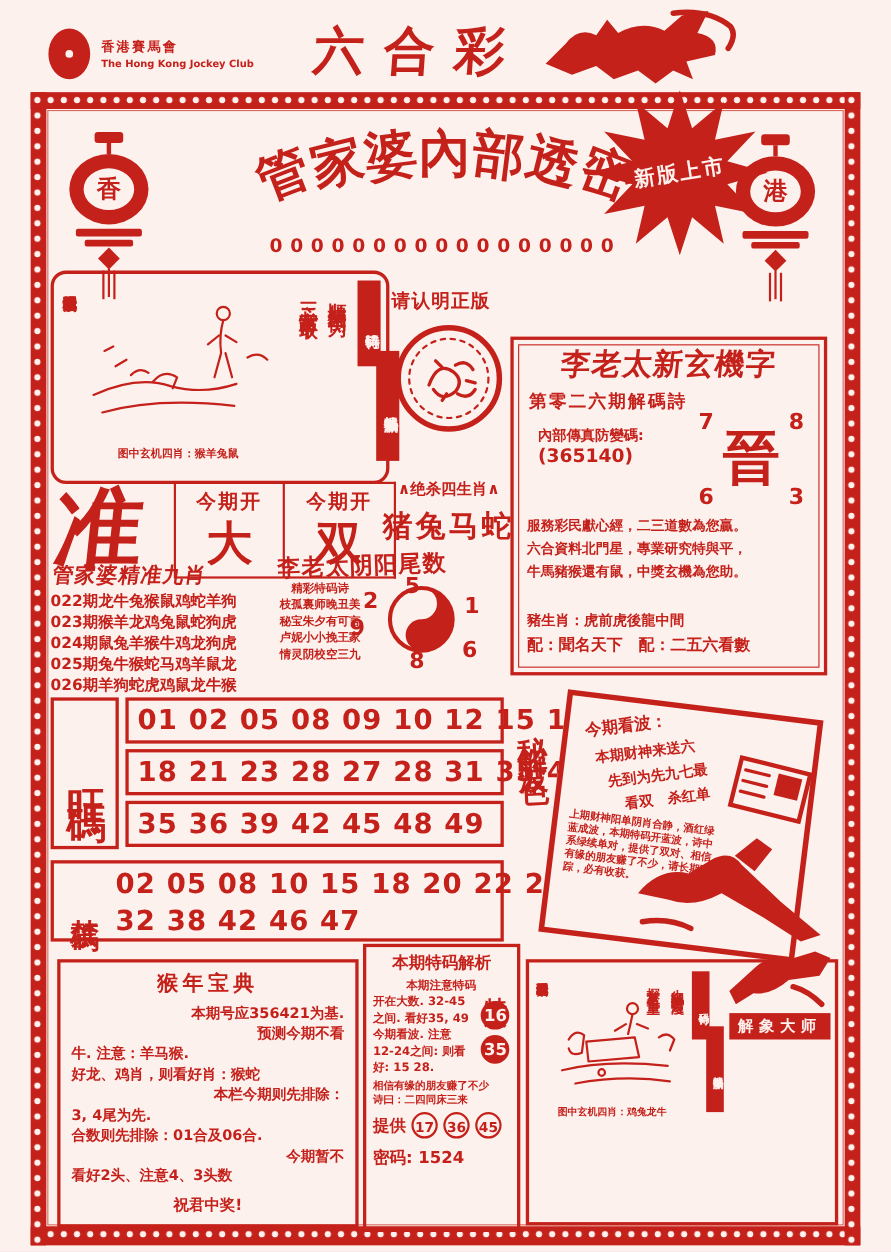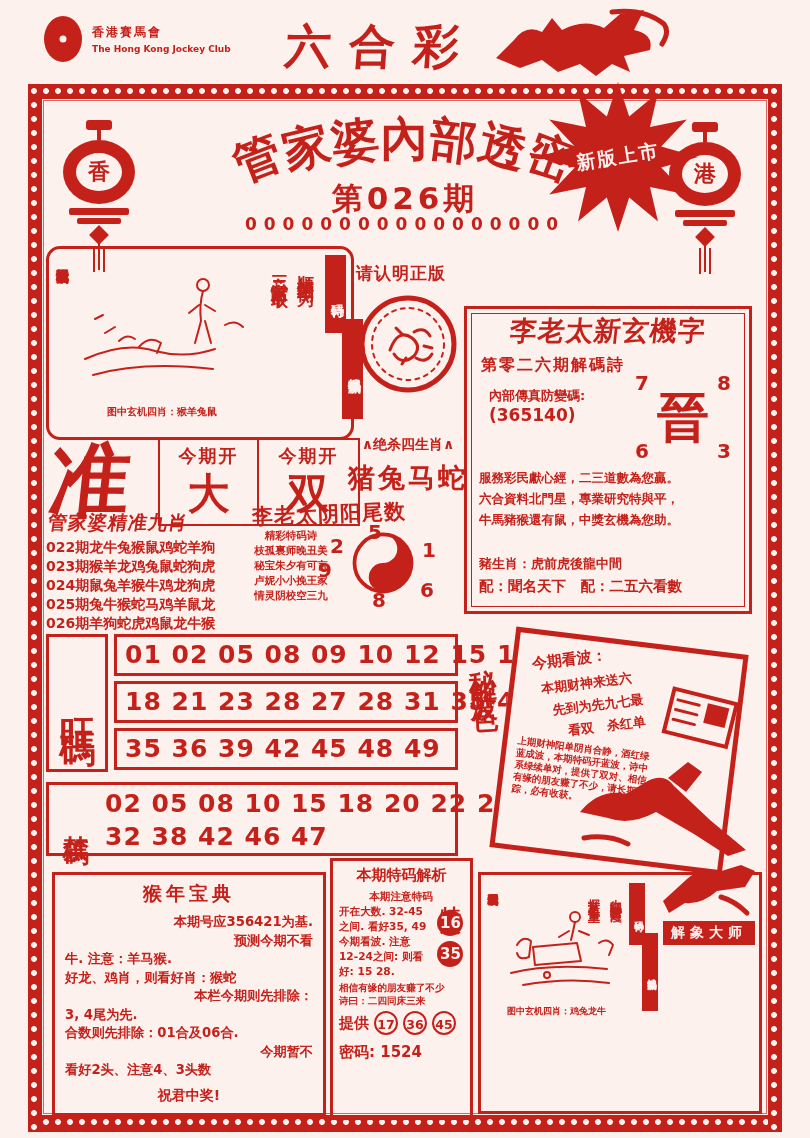--- a/index.html
+++ b/index.html
@@ -3,21 +3,21 @@
 <meta charset="utf-8">
 <style>
   html,body{margin:0;padding:0;background:#efe0dc;}
   .page{position:relative;width:810px;height:1138px;background:#fdf1ee;overflow:hidden;
         font-family:"DejaVu Sans","Liberation Sans",sans-serif;color:#c5211b;}
   .abs{position:absolute;}
   .b{font-weight:bold;}
   .v{writing-mode:vertical-rl;text-orientation:upright;}
 
   
-  .hkjc{left:42px;top:14px;display:flex;gap:8px;align-items:center;}
+  .hkjc{left:42px;top:24px;display:flex;gap:8px;align-items:center;}
   .hkjc-emblem{width:42px;height:50px;}
   .hkjc-txt .cn{font-size:12px;font-weight:bold;letter-spacing:2px;}
   .hkjc-txt .en{font-size:9px;font-weight:bold;margin-top:3px;}
   .lhc-title{left:285px;top:16px;font-size:46px;font-weight:bold;letter-spacing:18px;
              transform:skewX(-4deg);}
   .horse{left:492px;top:6px;}
 
   
   .frame{left:28px;top:84px;width:754px;height:1048px;}
   .strip{position:absolute;background-color:#c5211b;}
@@ -210,21 +210,20 @@
       <div class="pole"></div>
     <div class="body">
         <span>港</span>
       </div>
     <div class="bar"></div>
       <div class="bar2"></div>
       <div class="knot"></div>
       <div class="tassel"></div>
   </div>
   <div class="abs arch-title arch"><span style="display: inline-block; transform: translateY(18.9px) rotate(-21deg);">管</span><span style="display: inline-block; transform: translateY(8.4px) rotate(-14deg);">家</span><span style="display: inline-block; transform: translateY(2.1px) rotate(-7deg);">婆</span><span style="display: inline-block; transform: translateY(0px) rotate(0deg);">內</span><span style="display: inline-block; transform: translateY(2.1px) rotate(7deg);">部</span><span style="display: inline-block; transform: translateY(8.4px) rotate(14deg);">透</span><span style="display: inline-block; transform: translateY(18.9px) rotate(21deg);">密</span></div>
-  <div class="abs issue">第026期</div>
   <div class="abs dots-row">00000000000000000</div>
   <div class="abs burst">
     <span>新版上市</span>
   </div>
 
   <div class="abs pic-box">
     <div class="side-note v">图裏玄机请仔细观察</div>
     <svg class="sketch" width="180" height="136" viewBox="0 0 180 136">
       <g class="st" stroke-width="2">
         <circle cx="128" cy="22" r="6"></circle>

